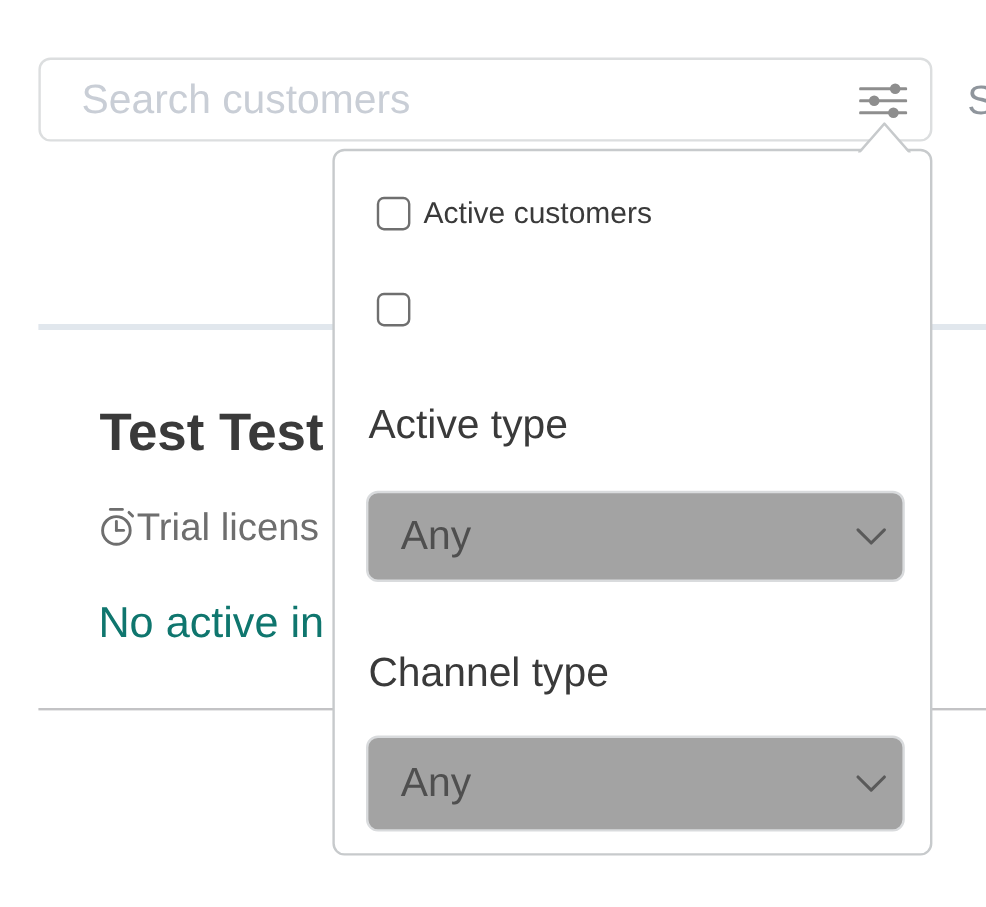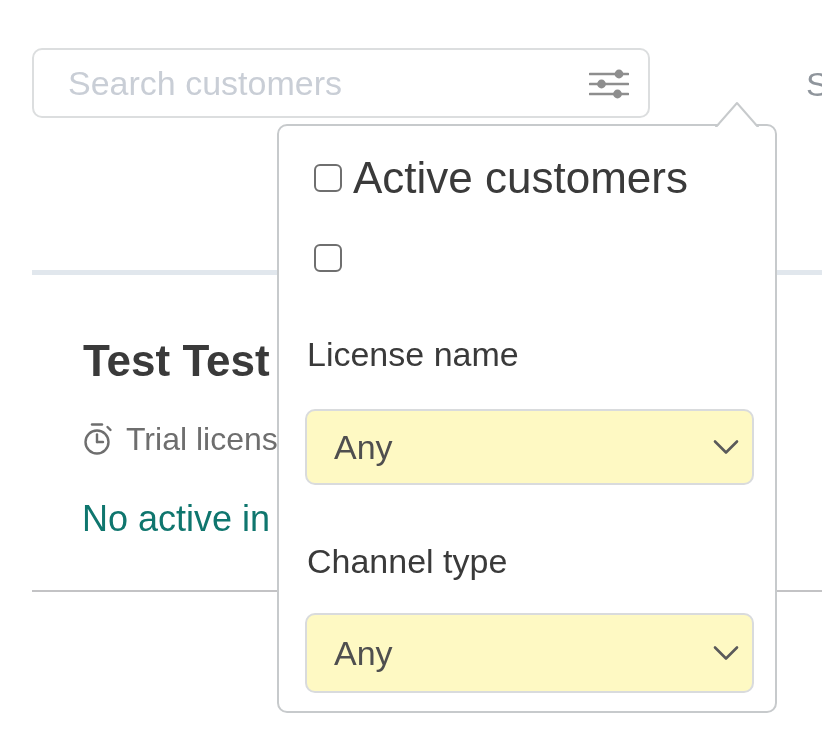--- a/index.html
+++ b/index.html
@@ -3,21 +3,21 @@
 <meta charset="utf-8">
 <style>
   * { margin: 0; padding: 0; box-sizing: border-box; }
   html, body { width: 822px; height: 756px; background: #ffffff; overflow: hidden; }
   body { font-family: "Liberation Sans", sans-serif; position: relative; }
 
   .stage { position: absolute; inset: 0; width: 822px; height: 756px; background: #fff; }
 
   
   .search-box {
-    position: absolute; left: 32px; top: 48px; width: 618px; height: 70px;
+    position: absolute; left: 32px; top: 48px; width: 745px; height: 70px;
     border: 2px solid #dcdedf; border-radius: 10px; background: #fff; z-index: 1;
   }
   .search-input {
     position: absolute; left: 34px; top: 0; width: 620px; height: 66px;
     border: none; outline: none; font-family: "Liberation Sans", sans-serif;
     font-size: 34px; color: #3a3a3a; background: transparent;
   }
   .search-input::placeholder { color: #c9ced6; opacity: 1; }
   .filter-btn {
     position: absolute; right: 15px; top: 14px; width: 48px; height: 40px;
@@ -33,21 +33,21 @@
   .divider { position: absolute; left: 32px; right: 0; z-index: 0; }
   .divider-top { top: 270px; height: 5px; background: #e1e7ed; }
   .divider-bottom { top: 590px; height: 2px; background: #c3c3c5; }
 
   .customer-title {
     position: absolute; left: 83px; top: 336px; font-size: 44px; font-weight: 700;
     color: #3a3a3a; white-space: nowrap; z-index: 0;
   }
   .trial-row {
     position: absolute; left: 82px; top: 422px; height: 34px;
-    display: flex; align-items: center; gap: 12px; z-index: 0;
+    display: flex; align-items: center; gap: 0; z-index: 0;
   }
   .trial-text { font-size: 32px; color: #6e6e6e; white-space: nowrap; }
   .status-text {
     position: absolute; left: 82px; top: 498px; font-size: 36px; color: #0f766e;
     white-space: nowrap; z-index: 0;
   }
 
   
   .popover {
     position: absolute; left: 277px; top: 124px; width: 500px; height: 589px;
@@ -58,32 +58,32 @@
   .cb-row {
     position: absolute; left: 35px; height: 46px;
     display: flex; align-items: center; gap: 11px; cursor: pointer;
   }
   .cb-row.row-1 { top: 29px; }
   .cb-row.row-2 { top: 109px; }
   .checkbox {
     width: 28px; height: 28px; border: 2.5px solid #6f6f6f; border-radius: 6px;
     background: #fff; flex: 0 0 auto;
   }
-  .cb-label { font-size: 44px; color: #3a3a3a; white-space: nowrap; line-height: 46px; }
+  .cb-label { font-size: 25px; color: #3a3a3a; white-space: nowrap; line-height: 46px; }
 
   .field-label {
     position: absolute; left: 28px; font-size: 34px; color: #3a3a3a;
     line-height: 46px; white-space: nowrap;
   }
   .field-label.license { top: 205px; }
   .field-label.channel { top: 412px; }
 
   .select {
     position: absolute; left: 26px; width: 449px;
-    border: 2px solid #d9dbdd; border-radius: 10px; background: #fef9c3; cursor: pointer;
+    border: 2px solid #d9dbdd; border-radius: 10px; background: #a3a3a3; cursor: pointer;
   }
   .select.license { top: 283px; height: 76px; }
   .select.channel { top: 487px; height: 80px; }
   .select-value {
     position: absolute; left: 27px; top: 50%; transform: translateY(-50%);
     font-size: 34px; color: #4f4f4f; white-space: nowrap;
   }
   .select .chevron { position: absolute; right: 13px; top: 50%; transform: translateY(-50%); }
 </style>
 </head>
@@ -136,21 +136,21 @@
 
     <div class="cb-row row-1">
       <span class="checkbox"></span>
       <span class="cb-label">Active customers</span>
     </div>
 
     <div class="cb-row row-2">
       <span class="checkbox"></span>
     </div>
 
-    <div class="field-label license">License name</div>
+    <div class="field-label license">Active type</div>
 
     <div class="select license">
       <span class="select-value">Any</span>
       <svg class="chevron" width="26" height="16" viewBox="0 0 26 16">
         <polyline points="2,2.5 13,13.5 24,2.5" fill="none" stroke="#5a5a5a" stroke-width="2.6" stroke-linecap="round" stroke-linejoin="round"></polyline>
       </svg>
     </div>
 
     <div class="field-label channel">Channel type</div>
 

